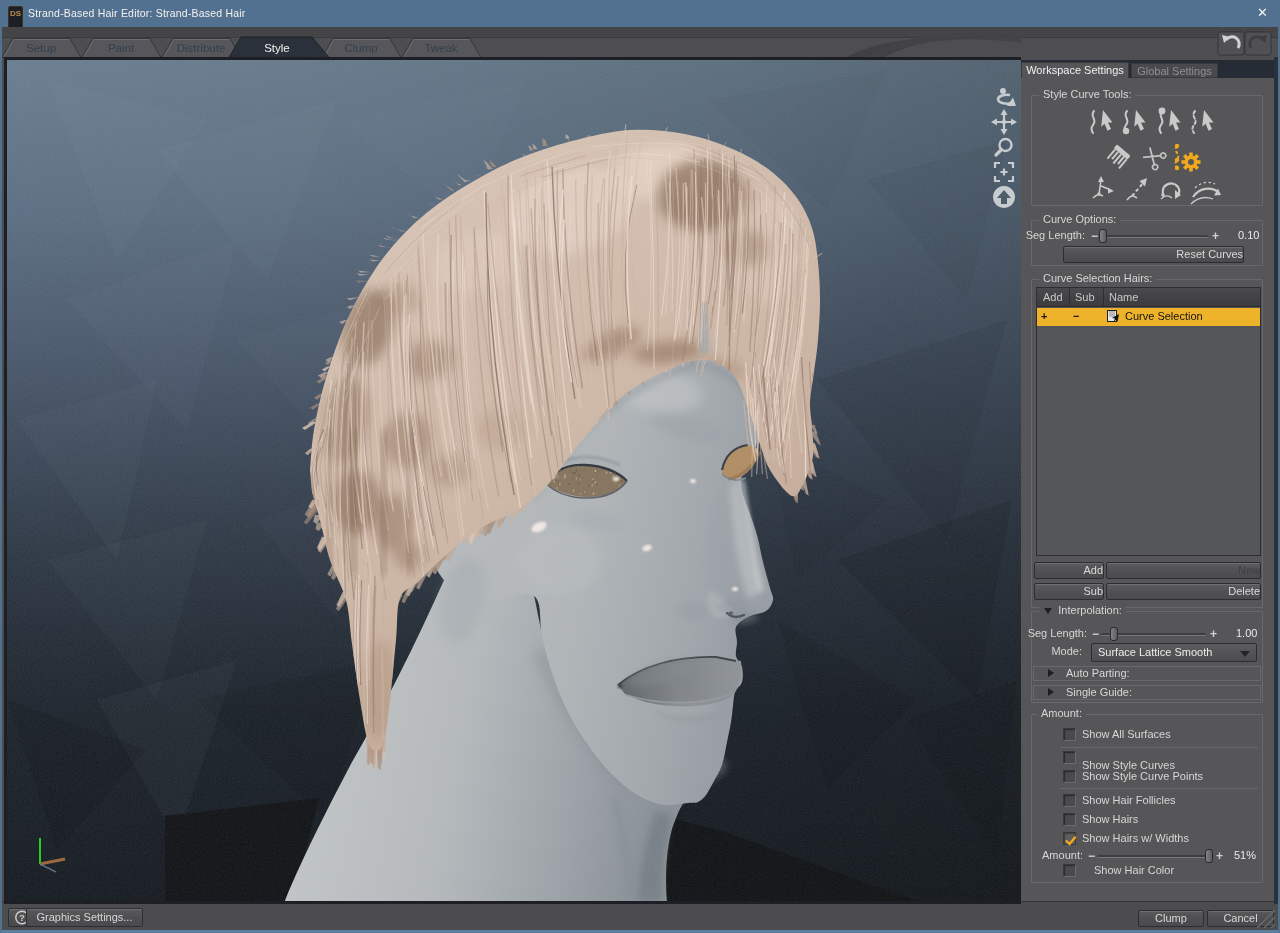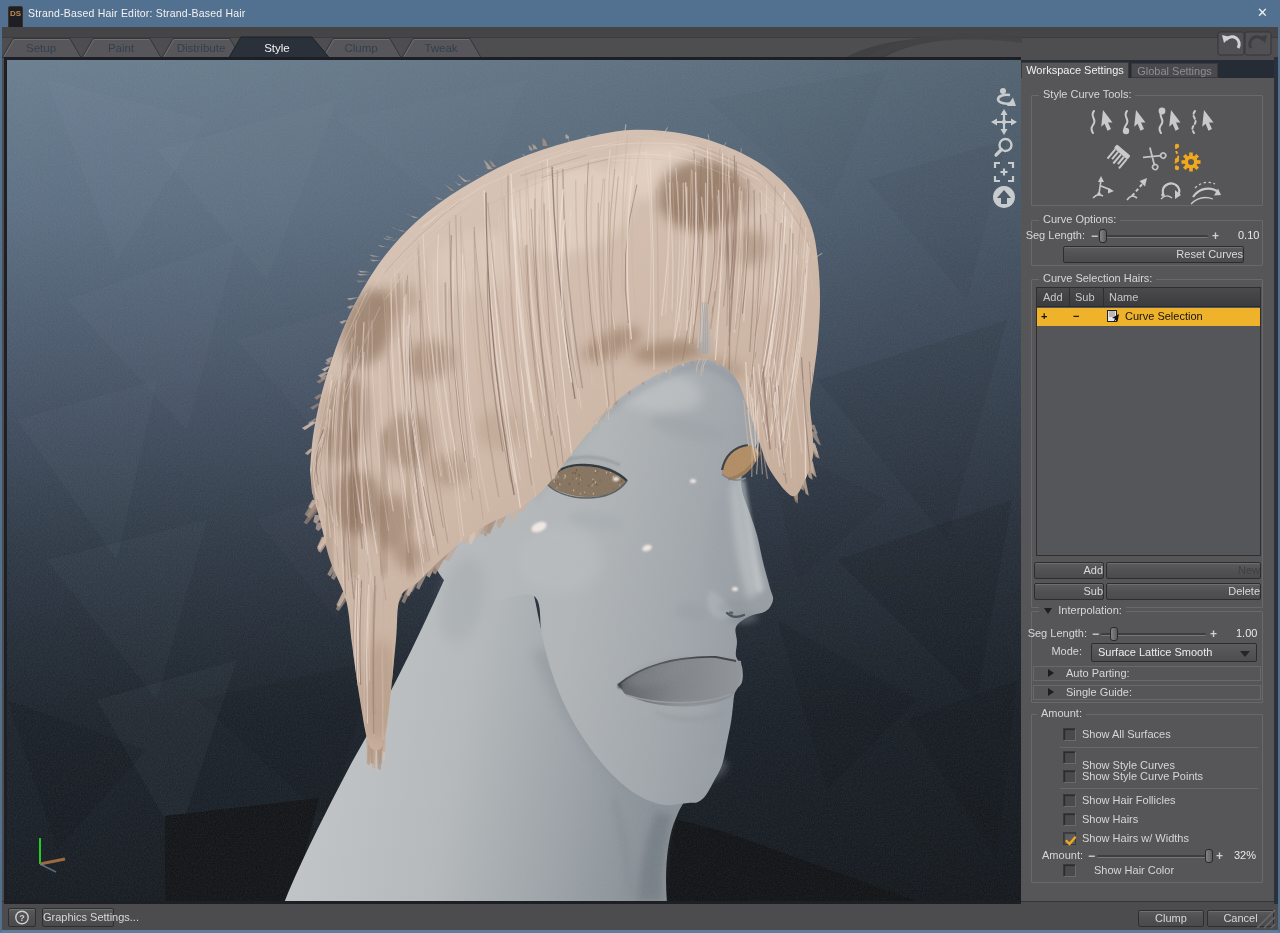--- a/index.html
+++ b/index.html
@@ -67,21 +67,21 @@
       <rect x="1243" y="5" width="26" height="23" rx="2" fill="#515155" stroke="#35353a"></rect>
       <path d="M 1249,21 A 6.5,6.5 0 1 1 1261,13" fill="none" stroke="#3e3e42" stroke-width="3"></path>
       <polygon points="1265,8 1257,10 1263,16" fill="#3e3e42"></polygon>
     </svg>
   </div>
 <div id="bottombar">
     <div class="btn" style="left:6px;top:6px;width:28px;height:19px"><svg width="26" height="17">
         <circle cx="13" cy="8.5" r="6.2" fill="none" stroke="#cfcfcf" stroke-width="1.4"></circle>
         <text x="13" y="12" font-size="9px" fill="#cfcfcf" text-anchor="middle" font-weight="bold">?</text>
       </svg></div>
-    <div class="btn" style="left:40px;top:6px;width:72px;height:19px;line-height:17px;white-space:nowrap">Graphics Settings...</div>
+    <div class="btn" style="left:24px;top:6px;width:117px;height:19px;line-height:17px;white-space:nowrap">Graphics Settings...</div>
     <div class="btn" style="left:1136px;top:8px;width:66px;height:17px;line-height:15px">Clump</div>
     <div class="btn" style="left:1205px;top:8px;width:67px;height:17px;line-height:15px">Cancel</div>
     <svg width="22" height="22" style="position:absolute;right:2px;bottom:1px">
       <path d="M 21,3 L 3,21 M 21,10 L 10,21 M 21,17 L 17,21" stroke="#6a6a6e" stroke-width="1.5" fill="none"></path>
     </svg>
   </div>
 <div id="viewport">
     <svg id="vpsvg" width="1014" height="841" viewBox="0 0 1014 841" style="position:absolute;left:0;top:0">
       <defs>
 <linearGradient id="bgg" x1="0" y1="0" x2="0" y2="1">
@@ -1059,16 +1059,16 @@
     <div class="abs cblab" style="left:61px;top:753px">Show Hairs</div>
     <div class="abs cbc" style="left:42px;top:772px"><svg width="13" height="13">
         <path d="M 2.5,7 L 5.5,10 L 11,3.5" fill="none" stroke="#f5a81c" stroke-width="2.4" stroke-linecap="round"></path>
       </svg></div>
     <div class="abs cblab" style="left:61px;top:772px">Show Hairs w/ Widths</div>
     <div class="abs slab" style="right:191px;top:789px">Amount:</div>
     <div class="abs smin" style="left:67px;top:789px">−</div>
     <div class="abs strack" style="left:76px;top:795px;width:115px"></div>
     <div class="abs shandle" style="left:184px;top:789px"></div>
     <div class="abs splus" style="left:195px;top:789px">+</div>
-    <div class="abs sval" style="left:213px;top:789px">32%</div>
+    <div class="abs sval" style="left:213px;top:789px">51%</div>
     <div class="abs cb" style="left:42px;top:804px"></div>
     <div class="abs cblab" style="left:73px;top:804px">Show Hair Color</div>
   </div>
 <div id="rightedge"></div>
 </body></html>

